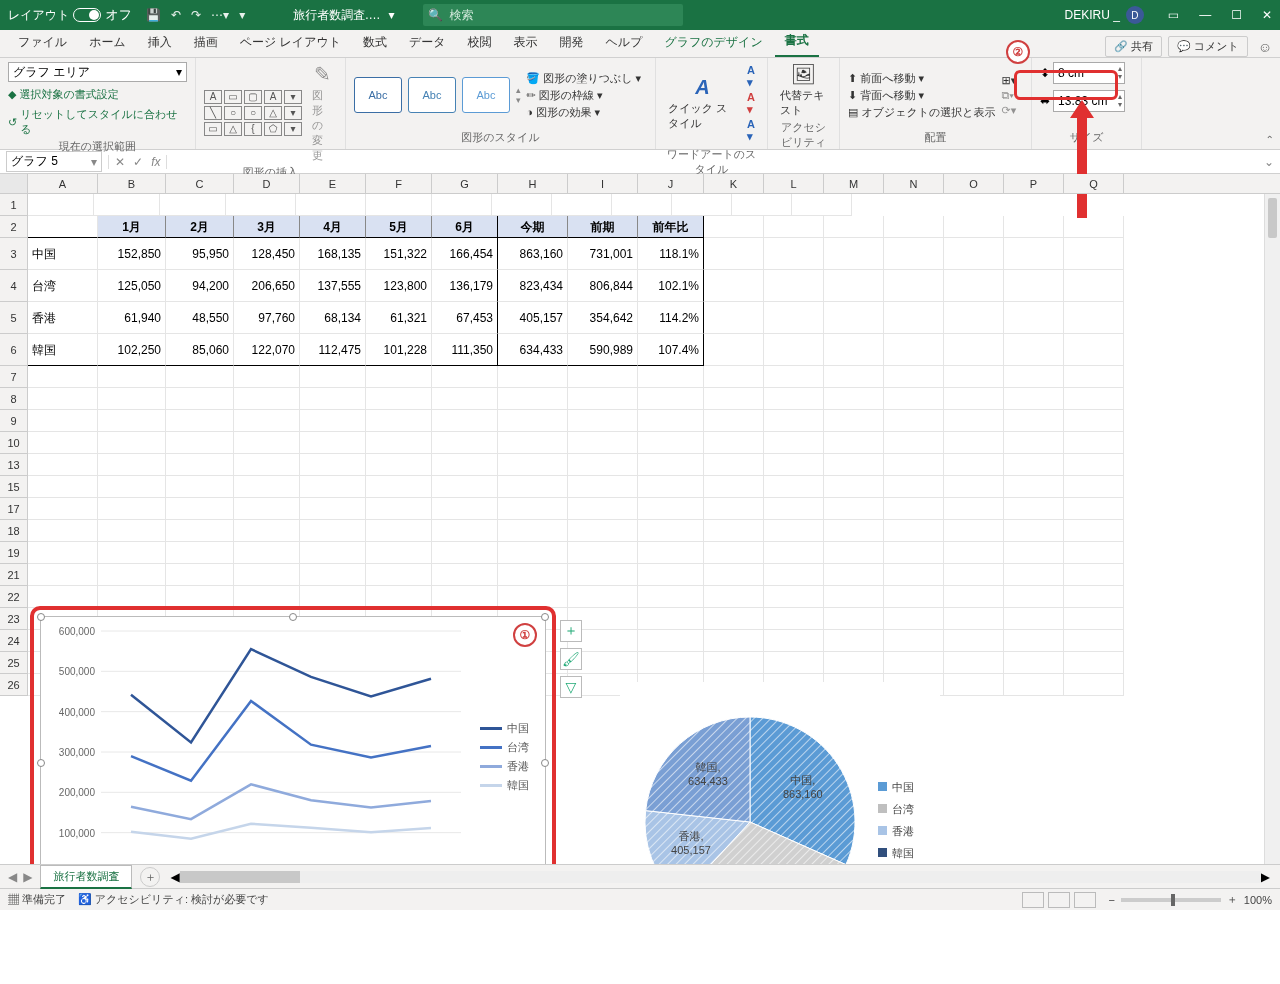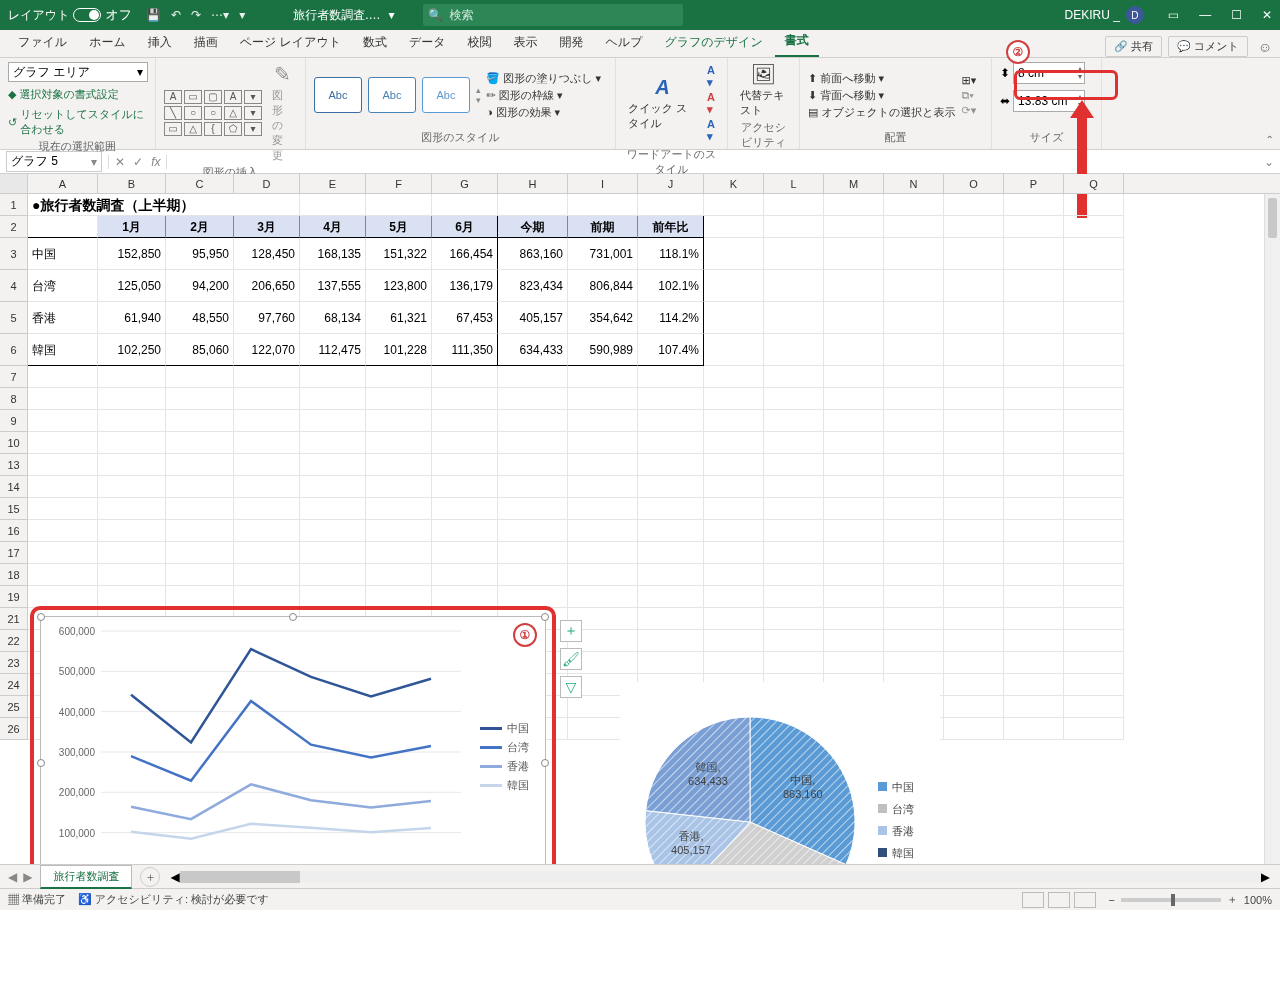--- a/index.html
+++ b/index.html
@@ -150,21 +150,21 @@
   <div class="tab sub">グラフのデザイン</div>
   <div class="tab sub active">書式</div>
   <div class="right">
     <div class="share">🔗 <span>共有</span></div>
     <div class="comment">💬 <span>コメント</span></div>
     <span class="emoji">☺</span>
   </div>
 </div>
 
 <div class="ribbon">
-  <div class="rgroup" style="width:156px">
+  <div class="rgroup" style="width:196px">
     <div class="body" style="flex-direction:column;align-items:stretch;gap:2px">
       <div class="dropdown">
           <span>グラフ エリア</span>
           <span>▾</span>
         </div>
       <div class="small-link">◆ <span>選択対象の書式設定</span></div>
       <div class="small-link">↺ <span>リセットしてスタイルに合わせる</span></div>
     </div>
     <div class="label">現在の選択範囲</div>
   </div>
@@ -306,21 +306,20 @@
       <div class="colhead" style="width: 60px;">L</div>
       <div class="colhead" style="width: 60px;">M</div>
       <div class="colhead" style="width: 60px;">N</div>
       <div class="colhead" style="width: 60px;">O</div>
       <div class="colhead" style="width: 60px;">P</div>
       <div class="colhead" style="width: 60px;">Q</div>
     </div>
   <div class="rows" id="rows">
       <div class="row">
         <div class="rh">1</div>
-        <div class="cell title-text" style="width: 272px;">●旅行者数調査（上半期）</div>
         <div class="cell " style="width: 66px;"></div>
         <div class="cell " style="width: 66px;"></div>
         <div class="cell " style="width: 66px;"></div>
         <div class="cell " style="width: 70px;"></div>
         <div class="cell " style="width: 70px;"></div>
         <div class="cell " style="width: 66px;"></div>
         <div class="cell " style="width: 60px;"></div>
         <div class="cell " style="width: 60px;"></div>
         <div class="cell " style="width: 60px;"></div>
         <div class="cell " style="width: 60px;"></div>
@@ -522,61 +521,21 @@
         <div class="cell " style="width: 66px;"></div>
         <div class="cell " style="width: 60px;"></div>
         <div class="cell " style="width: 60px;"></div>
         <div class="cell " style="width: 60px;"></div>
         <div class="cell " style="width: 60px;"></div>
         <div class="cell " style="width: 60px;"></div>
         <div class="cell " style="width: 60px;"></div>
         <div class="cell " style="width: 60px;"></div>
       </div>
       <div class="row">
-        <div class="rh">14</div>
-        <div class="cell " style="width: 70px;"></div>
-        <div class="cell " style="width: 68px;"></div>
-        <div class="cell " style="width: 68px;"></div>
-        <div class="cell " style="width: 66px;"></div>
-        <div class="cell " style="width: 66px;"></div>
-        <div class="cell " style="width: 66px;"></div>
-        <div class="cell " style="width: 66px;"></div>
-        <div class="cell " style="width: 70px;"></div>
-        <div class="cell " style="width: 70px;"></div>
-        <div class="cell " style="width: 66px;"></div>
-        <div class="cell " style="width: 60px;"></div>
-        <div class="cell " style="width: 60px;"></div>
-        <div class="cell " style="width: 60px;"></div>
-        <div class="cell " style="width: 60px;"></div>
-        <div class="cell " style="width: 60px;"></div>
-        <div class="cell " style="width: 60px;"></div>
-        <div class="cell " style="width: 60px;"></div>
-      </div>
-      <div class="row">
         <div class="rh">15</div>
-        <div class="cell " style="width: 70px;"></div>
-        <div class="cell " style="width: 68px;"></div>
-        <div class="cell " style="width: 68px;"></div>
-        <div class="cell " style="width: 66px;"></div>
-        <div class="cell " style="width: 66px;"></div>
-        <div class="cell " style="width: 66px;"></div>
-        <div class="cell " style="width: 66px;"></div>
-        <div class="cell " style="width: 70px;"></div>
-        <div class="cell " style="width: 70px;"></div>
-        <div class="cell " style="width: 66px;"></div>
-        <div class="cell " style="width: 60px;"></div>
-        <div class="cell " style="width: 60px;"></div>
-        <div class="cell " style="width: 60px;"></div>
-        <div class="cell " style="width: 60px;"></div>
-        <div class="cell " style="width: 60px;"></div>
-        <div class="cell " style="width: 60px;"></div>
-        <div class="cell " style="width: 60px;"></div>
-      </div>
-      <div class="row">
-        <div class="rh">16</div>
         <div class="cell " style="width: 70px;"></div>
         <div class="cell " style="width: 68px;"></div>
         <div class="cell " style="width: 68px;"></div>
         <div class="cell " style="width: 66px;"></div>
         <div class="cell " style="width: 66px;"></div>
         <div class="cell " style="width: 66px;"></div>
         <div class="cell " style="width: 66px;"></div>
         <div class="cell " style="width: 70px;"></div>
         <div class="cell " style="width: 70px;"></div>
         <div class="cell " style="width: 66px;"></div>

